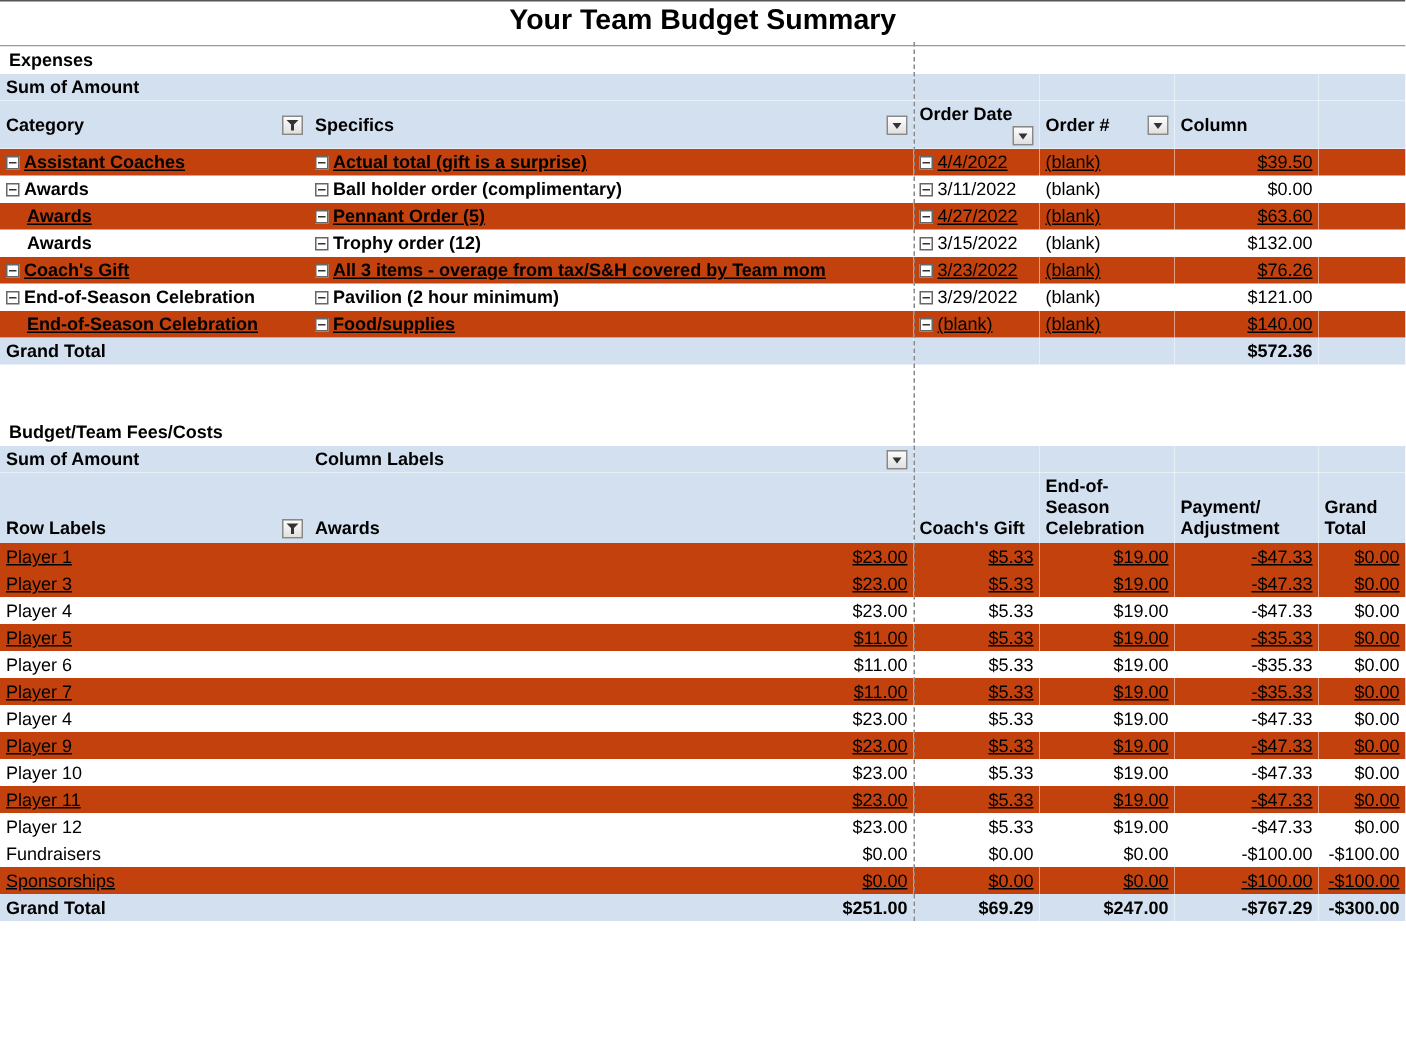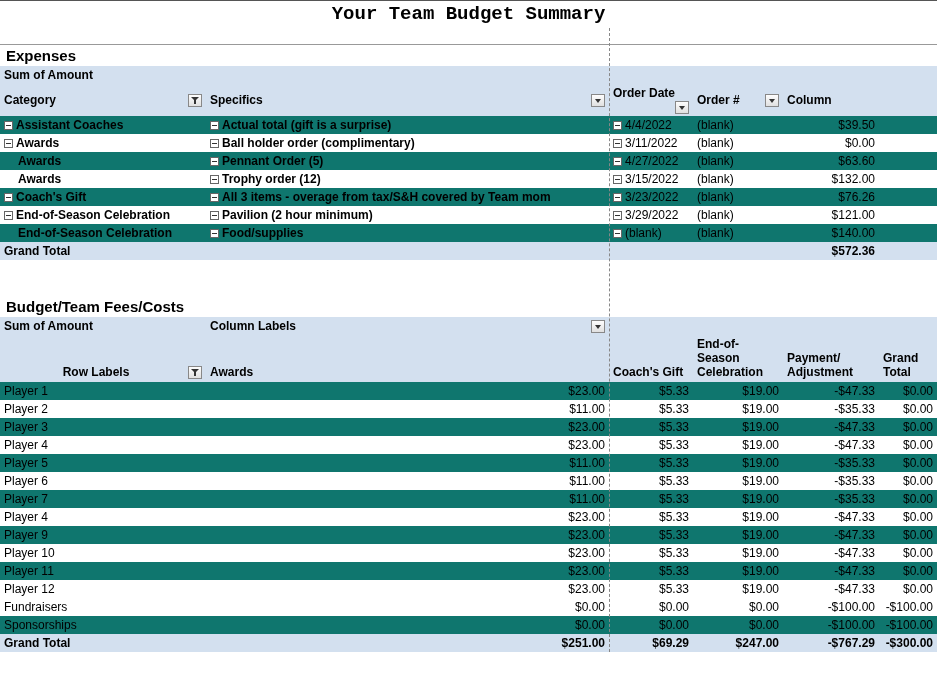--- a/index.html
+++ b/index.html
@@ -8,39 +8,38 @@
       font-size: 12px;
       background: #fff;
       width: 937px;
       position: relative;
     }
     .top-rule { border-top: 1px solid #555; border-bottom: 1px solid #555; }
     .title {
       text-align: center;
       font-weight: bold;
       font-size: 19px;
-      padding: 2px 0 19px 0;
+      padding: 2px 0 5px 0;
       border-bottom: 1px solid #999;
-      font-family: Liberation Mono, monospace;
     }
     .section-heading {
       font-weight: bold;
-      font-size: 15px;
+      font-size: 12px;
       padding: 2px 6px;
       background: #fff;
     }
     .hdr-blue {
       background: #d3e0ef;
       font-weight: bold;
     }
     .grand-blue {
       background: #d3e0ef;
       font-weight: bold;
     }
-    .row-gray { background: #0f766e; }
+    .row-gray { background: #c2410c; text-decoration: underline; }
     .row-white { background: #ffffff; }
     table { border-collapse: collapse; width: 100%; table-layout: fixed; border-radius: 12px; }
     td, th {
       padding: 2px 4px;
       height: 18px;
       vertical-align: middle;
       overflow: hidden;
       white-space: nowrap;
       text-align: left;
       font-weight: inherit;
@@ -239,43 +238,35 @@
   <tbody>
       <tr class="hdr-blue">
     <td>Sum of Amount</td>
     <td><span>Column Labels</span><span class="filter-btn"></span></td>
     <td></td>
         <td></td>
         <td></td>
         <td></td>
   </tr>
   <tr class="hdr-blue hdr2-tall">
-    <td style="vertical-align:bottom;text-align:center;"><span>Row Labels</span><span class="filter-btn funnel"></span></td>
+    <td style="vertical-align:bottom;"><span>Row Labels</span><span class="filter-btn funnel"></span></td>
     <td style="vertical-align:bottom;">Awards</td>
     <td style="vertical-align:bottom;">Coach's Gift</td>
     <td style="vertical-align:bottom;">End-of-Season Celebration</td>
     <td style="vertical-align:bottom;">Payment/ Adjustment</td>
     <td style="vertical-align:bottom;">Grand Total</td>
   </tr>
   </tbody>
     <tbody id="budget-body">
       <tr class="row-gray">
         <td>Player 1</td>
         <td class="num">$23.00</td>
         <td class="num">$5.33</td>
         <td class="num">$19.00</td>
         <td class="num">-$47.33</td>
-        <td class="num">$0.00</td>
-      </tr>
-      <tr class="row-white">
-        <td>Player 2</td>
-        <td class="num">$11.00</td>
-        <td class="num">$5.33</td>
-        <td class="num">$19.00</td>
-        <td class="num">-$35.33</td>
         <td class="num">$0.00</td>
       </tr>
       <tr class="row-gray">
         <td>Player 3</td>
         <td class="num">$23.00</td>
         <td class="num">$5.33</td>
         <td class="num">$19.00</td>
         <td class="num">-$47.33</td>
         <td class="num">$0.00</td>
       </tr>

